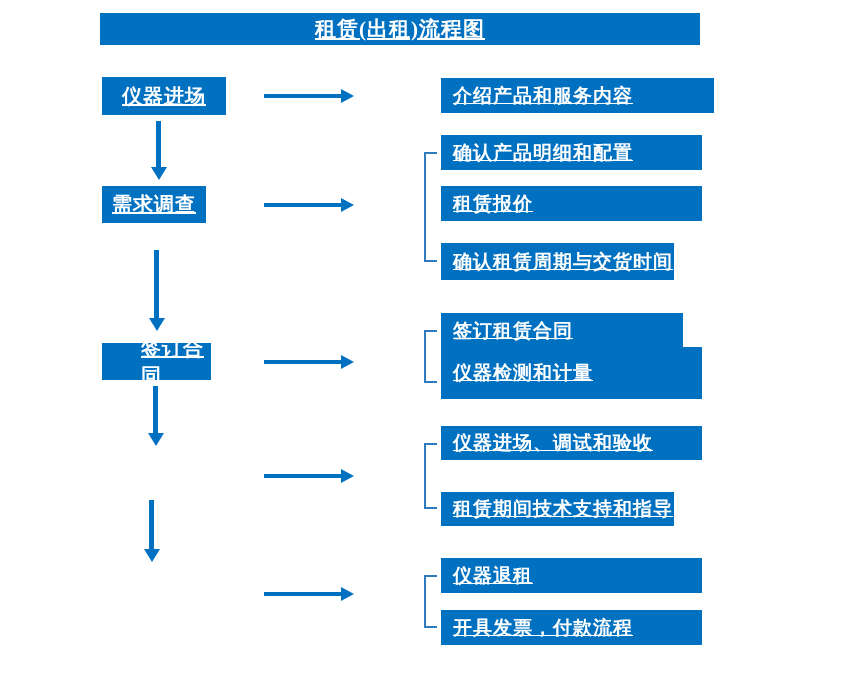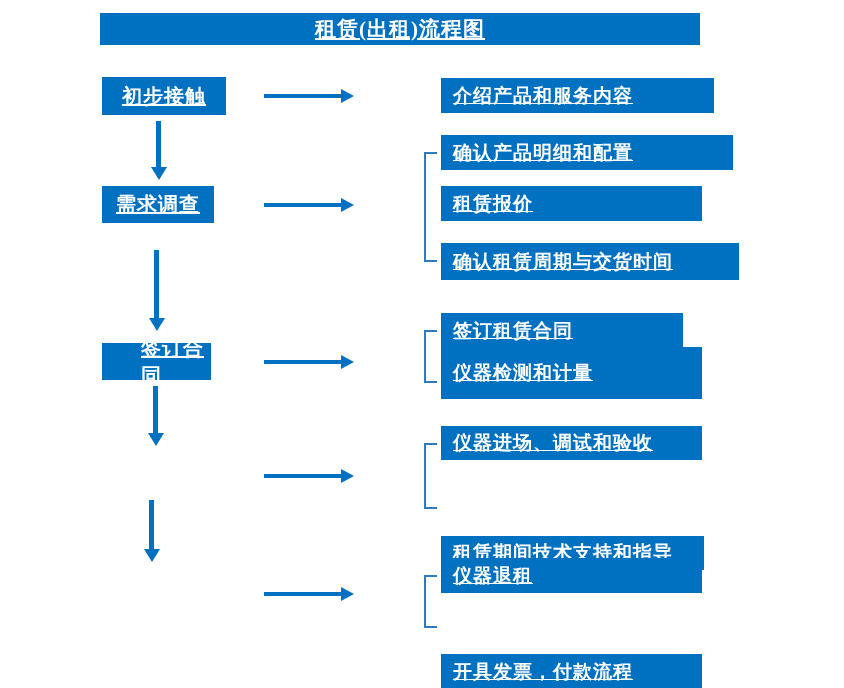--- a/index.html
+++ b/index.html
@@ -36,41 +36,41 @@
   .bracket{position:absolute;width:13px;box-sizing:border-box;
     border-left:2px solid var(--bracket);border-top:2px solid var(--bracket);border-bottom:2px solid var(--bracket);}
 </style>
 </head>
 <body>
 
 <div class="canvas">
 
   <div class="bluebox titlebar" style="left:100px;top:13px;width:600px;height:32px;">租赁(出租)流程图</div>
 
-  <div class="bluebox stepbox" style="left:102px;top:77px;width:124px;height:38px;">初步接触</div>
+  <div class="bluebox stepbox" style="left:102px;top:77px;width:124px;height:38px;">仪器进场</div>
   <div class="h-arrow" style="left:264px;top:89px;width:90px;">
     <div class="shaft"></div>
       <div class="head"></div>
   </div>
   <div class="bluebox detailbox" style="left:441px;top:78px;width:273px;height:35px;">介绍产品和服务内容</div>
 
   <div class="v-arrow" style="left:151px;top:121px;height:59px;">
     <div class="shaft"></div>
       <div class="head"></div>
   </div>
 
-  <div class="bluebox stepbox" style="left:102px;top:186px;width:112px;height:37px;">需求调查</div>
+  <div class="bluebox stepbox" style="left:102px;top:186px;width:104px;height:37px;">需求调查</div>
   <div class="h-arrow" style="left:264px;top:198px;width:90px;">
     <div class="shaft"></div>
       <div class="head"></div>
   </div>
   <div class="bracket" style="left:424px;top:152px;height:110px;"></div>
-  <div class="bluebox detailbox" style="left:441px;top:135px;width:292px;height:35px;">确认产品明细和配置</div>
+  <div class="bluebox detailbox" style="left:441px;top:135px;width:261px;height:35px;">确认产品明细和配置</div>
   <div class="bluebox detailbox" style="left:441px;top:186px;width:261px;height:35px;">租赁报价</div>
-  <div class="bluebox detailbox" style="left:441px;top:243px;width:298px;height:37px;">确认租赁周期与交货时间</div>
+  <div class="bluebox detailbox" style="left:441px;top:243px;width:233px;height:37px;">确认租赁周期与交货时间</div>
 
   <div class="v-arrow" style="left:149px;top:250px;height:81px;">
     <div class="shaft"></div>
       <div class="head"></div>
   </div>
 
   <div class="bluebox stepbox" style="left:102px;top:343px;width:109px;height:37px;padding-left:39px;">签订合同</div>
   <div class="h-arrow" style="left:264px;top:355px;width:90px;">
     <div class="shaft"></div>
       <div class="head"></div>
@@ -83,28 +83,28 @@
     <div class="shaft"></div>
       <div class="head"></div>
   </div>
 
   <div class="h-arrow" style="left:264px;top:469px;width:90px;">
     <div class="shaft"></div>
       <div class="head"></div>
   </div>
   <div class="bracket" style="left:424px;top:443px;height:66px;"></div>
   <div class="bluebox detailbox" style="left:441px;top:426px;width:261px;height:34px;">仪器进场、调试和验收</div>
-  <div class="bluebox detailbox" style="left:441px;top:492px;width:263px;height:34px;margin-top:44px;">租赁期间技术支持和指导</div>
+  <div class="bluebox detailbox" style="left:441px;top:492px;width:233px;height:34px;">租赁期间技术支持和指导</div>
 
   <div class="v-arrow" style="left:144px;top:500px;height:62px;">
     <div class="shaft"></div>
       <div class="head"></div>
   </div>
 
   <div class="h-arrow" style="left:264px;top:587px;width:90px;">
     <div class="shaft"></div>
       <div class="head"></div>
   </div>
   <div class="bracket" style="left:424px;top:575px;height:53px;"></div>
   <div class="bluebox detailbox" style="left:441px;top:558px;width:261px;height:35px;">仪器退租</div>
-  <div class="bluebox detailbox" style="left:441px;top:610px;width:261px;height:35px;margin-top:44px;">开具发票，付款流程</div>
+  <div class="bluebox detailbox" style="left:441px;top:610px;width:261px;height:35px;">开具发票，付款流程</div>
 
 </div>
 
 </body></html>

